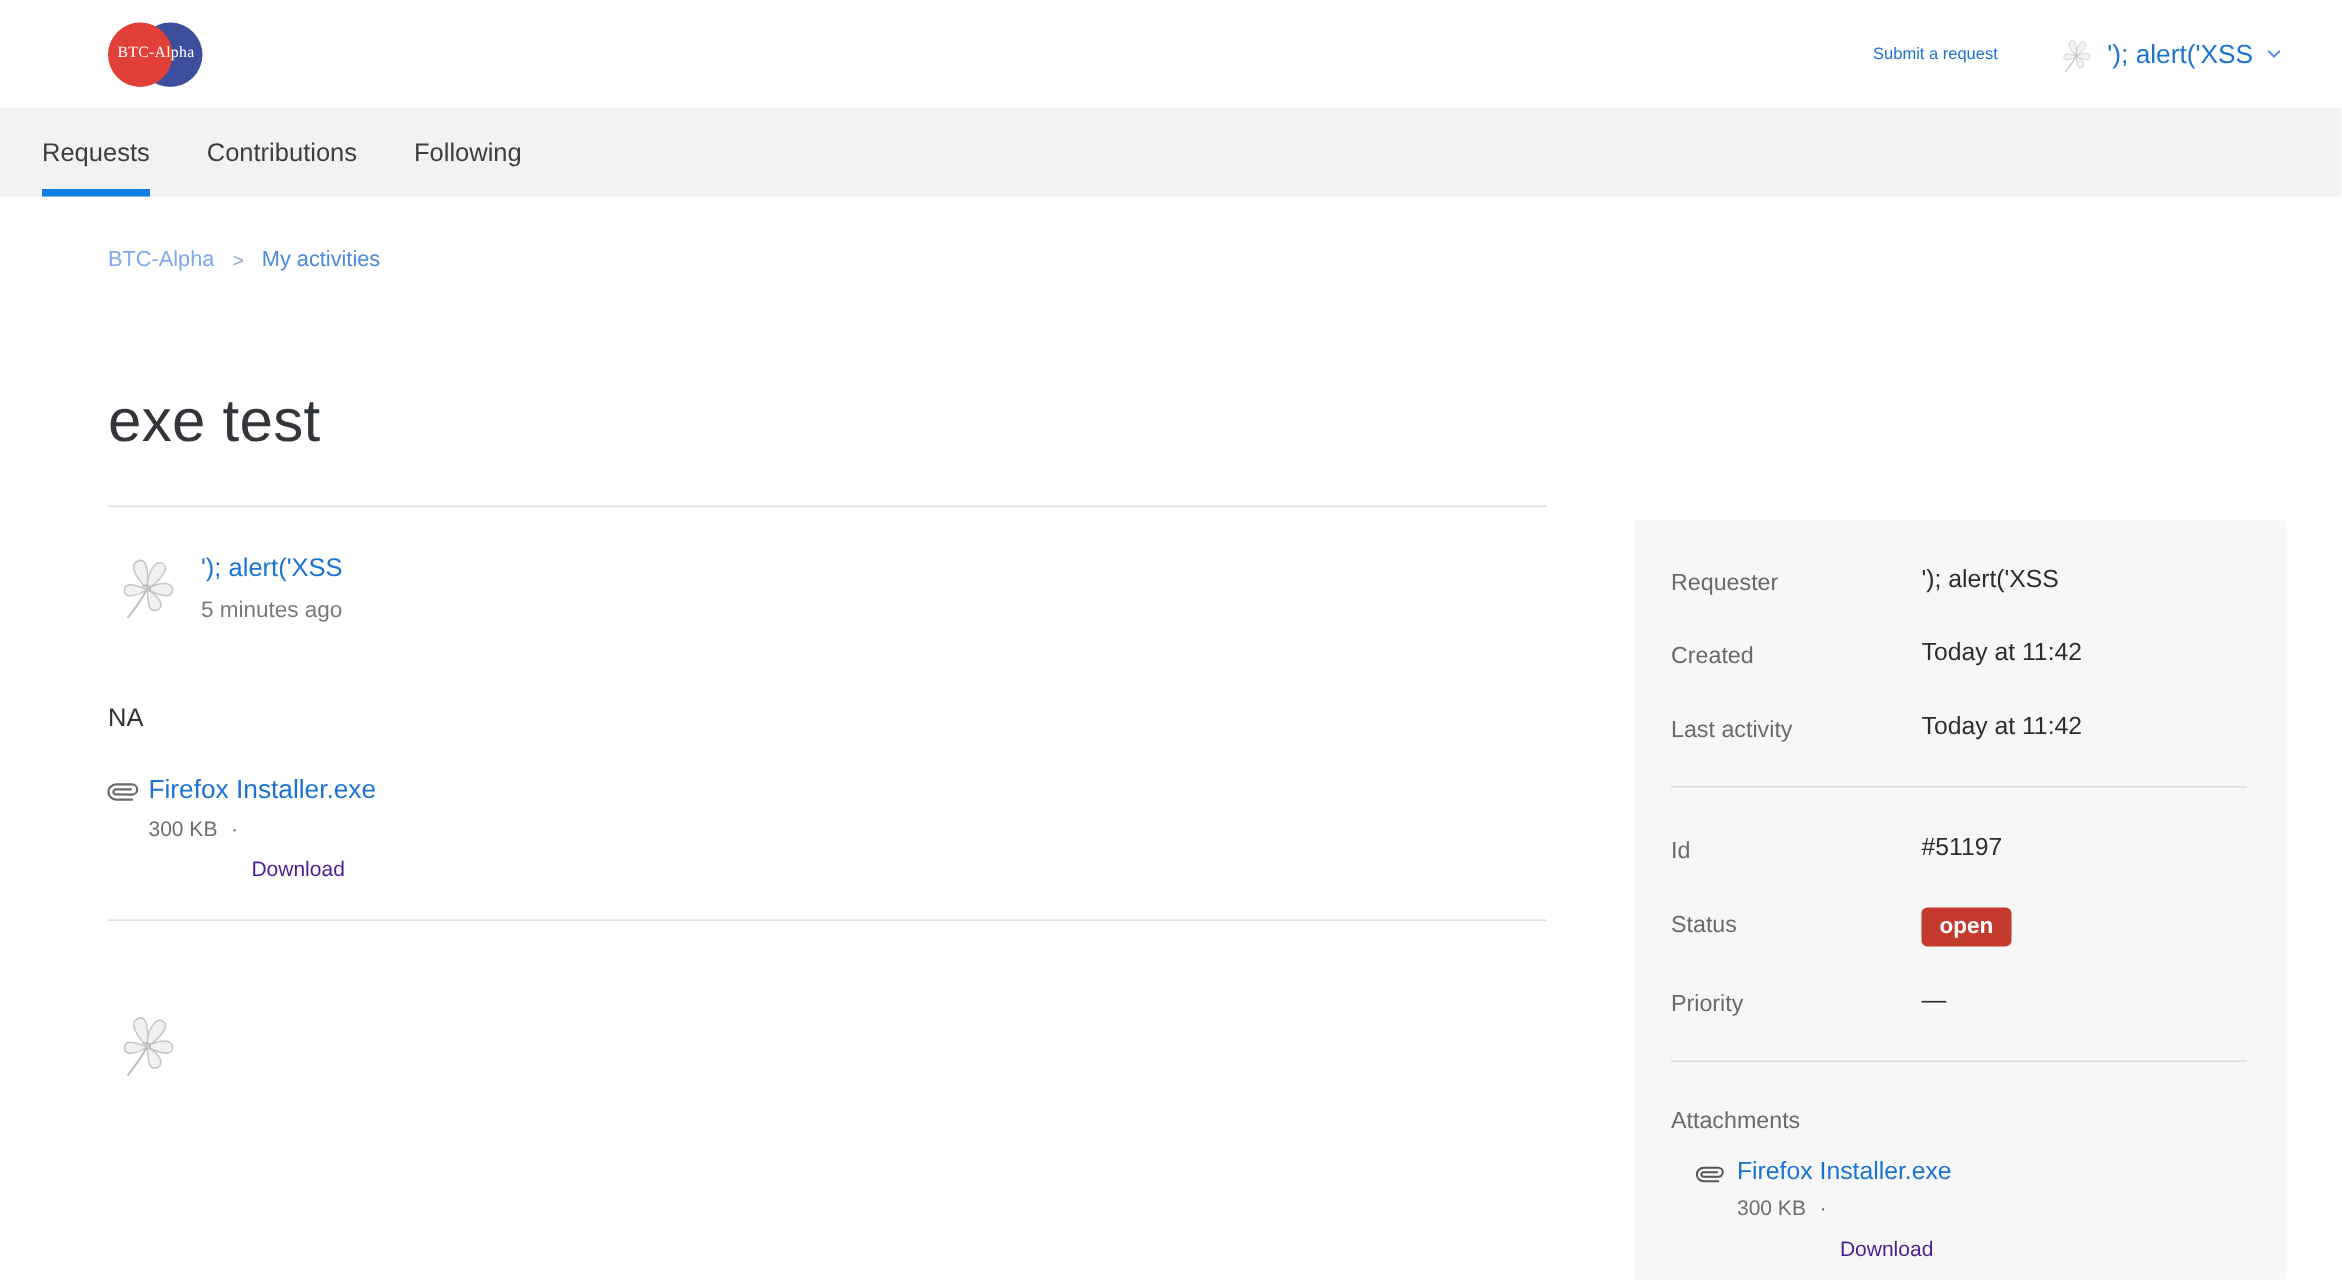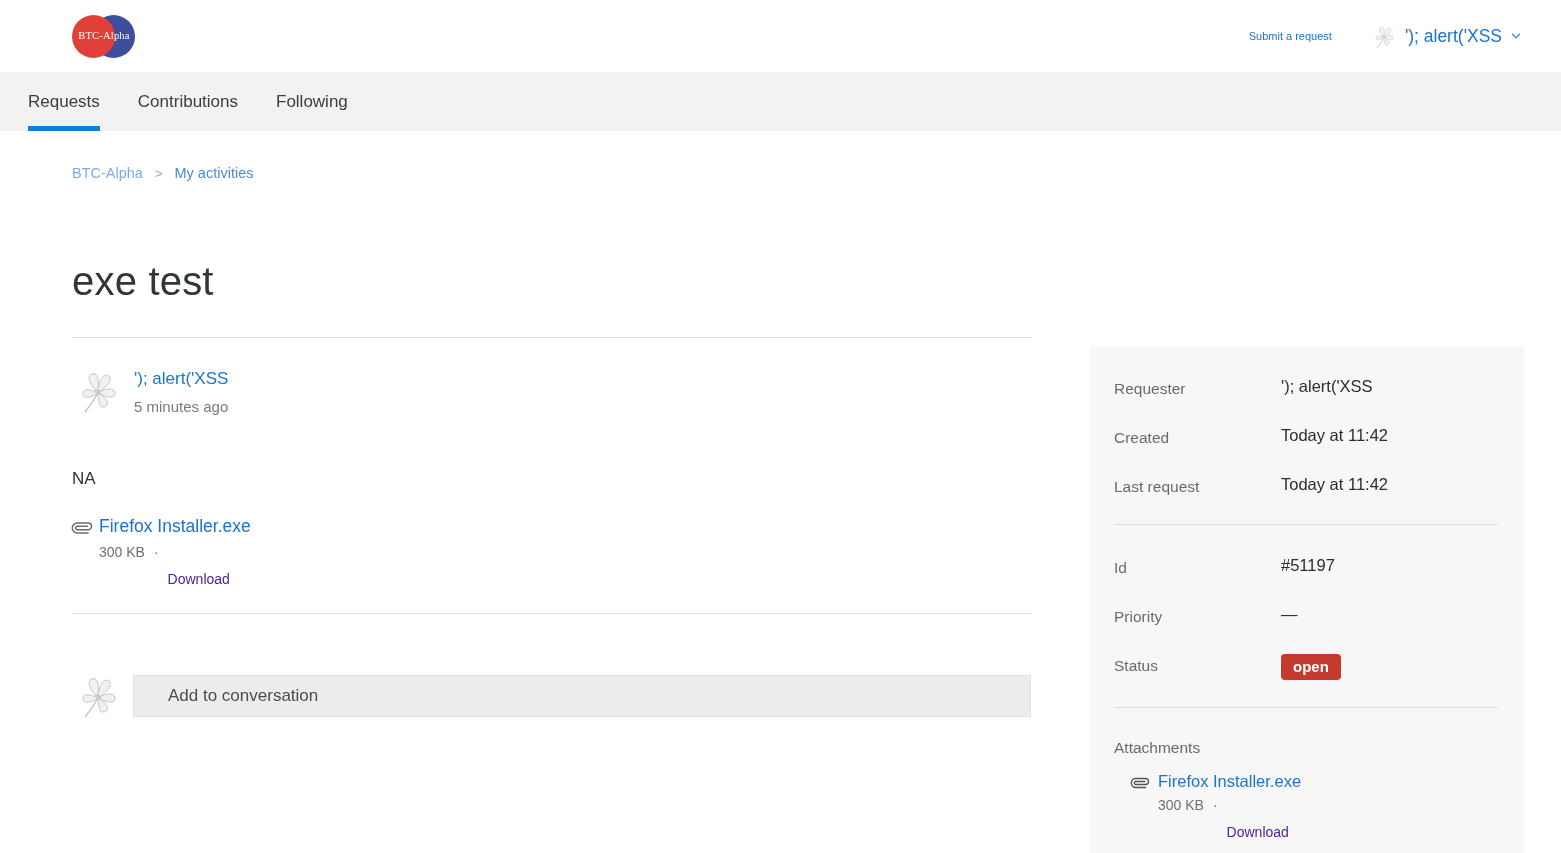--- a/index.html
+++ b/index.html
@@ -165,52 +165,51 @@
       </div>
     </div>
   </div>
 
   <hr class="rule r2">
 
   <div class="add-row">
     <svg class="avatar-lg" viewBox="0 0 50 50">
         <use href="#sketch-avatar"></use>
       </svg>
-    <div class="composer">Add to conversation</div>
   </div>
 </div>
 
 <div class="side-panel">
 
   <div class="field-row">
     <div class="field-label">Requester</div>
     <div class="field-value">'); alert('XSS</div>
   </div>
   <div class="field-row">
     <div class="field-label">Created</div>
     <div class="field-value">Today at 11:42</div>
   </div>
   <div class="field-row">
-    <div class="field-label">Last request</div>
+    <div class="field-label">Last activity</div>
     <div class="field-value">Today at 11:42</div>
   </div>
 
   <hr class="side-rule">
 
   <div class="field-row">
     <div class="field-label">Id</div>
     <div class="field-value">#51197</div>
   </div>
   <div class="field-row">
+    <div class="field-label">Status</div>
+    <div class="field-value"><span class="badge">open</span></div>
+  </div>
+  <div class="field-row">
     <div class="field-label">Priority</div>
     <div class="field-value">—</div>
-  </div>
-  <div class="field-row">
-    <div class="field-label">Status</div>
-    <div class="field-value"><span class="badge">open</span></div>
   </div>
 
   <hr class="side-rule">
 
   <div class="side-section-label">Attachments</div>
 
   <div class="side-attachment">
     <span class="clip">
       <svg width="18" height="18" viewBox="0 0 24 24" fill="none" stroke="#555" stroke-width="1.8" stroke-linecap="round" stroke-linejoin="round">
           <path d="M21.44 11.05l-9.19 9.19a6 6 0 0 1-8.49-8.49l9.19-9.19a4 4 0 0 1 5.66 5.66l-9.2 9.19a2 2 0 0 1-2.83-2.83l8.49-8.48"></path>

